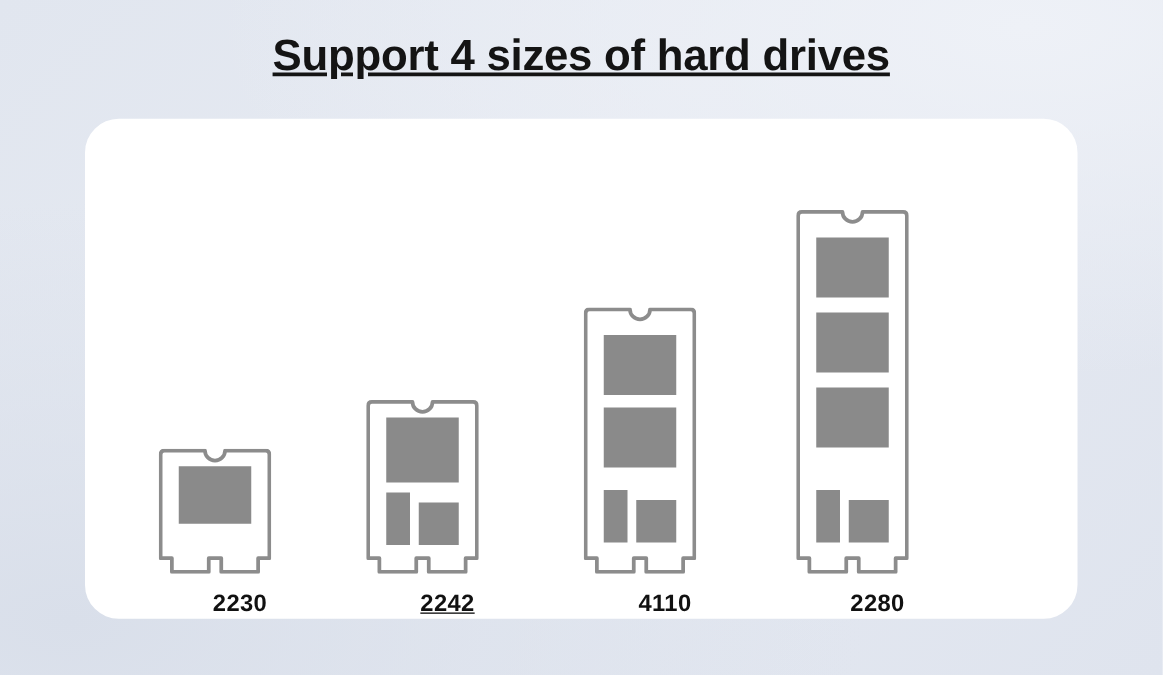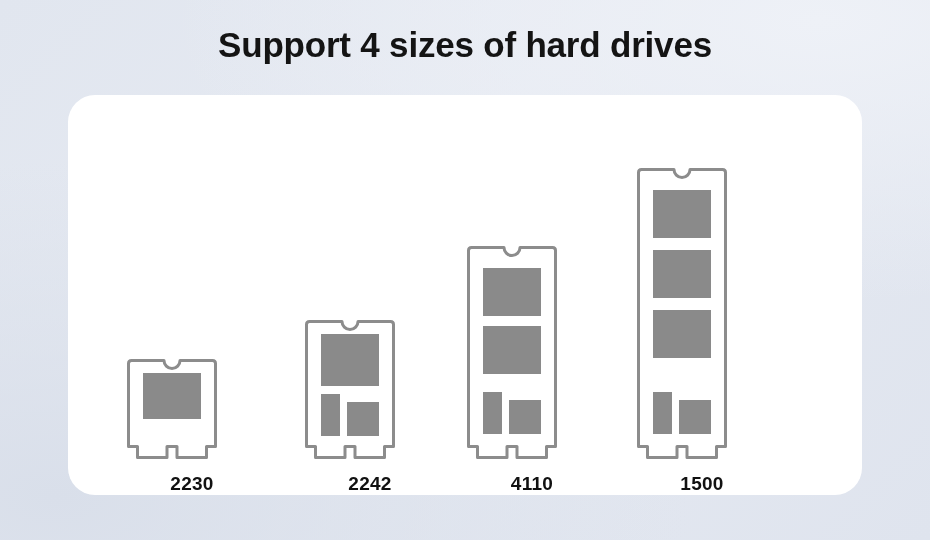--- a/index.html
+++ b/index.html
@@ -26,20 +26,21 @@
     position: absolute;
     top: 24px;
     left: 0;
     width: 930px;
     text-align: center;
     font-size: 35px;
     font-weight: 700;
     letter-spacing: -0.2px;
     color: #141414;
     line-height: 1.2;
+    text-decoration: underline;
   }
   .card {
     position: absolute;
     left: 68px;
     top: 95px;
     width: 794px;
     height: 400px;
     background: #ffffff;
     border-radius: 27px;
   }
@@ -70,21 +71,21 @@
   .module-label {
     margin-top: 14px;
     font-size: 19px;
     font-weight: 700;
     color: #111111;
     letter-spacing: 0.3px;
     text-align: center;
     margin-left: 40px;
   }
   .m0 { left: 42px; }
-  .m1 { left: 220px; }
+  .m1 { left: 208px; text-decoration: underline; }
   .m2 { left: 382px; }
   .m3 { left: 552px; }
 </style>
 </head>
 <body>
 
 <div class="stage">
 
   <div class="page-title">Support 4 sizes of hard drives</div>
 
@@ -130,19 +131,19 @@
         <div class="svg-wrap">
             <svg width="90" height="291" viewBox="0 0 90 291">
               <path d="M 4.5 1.5 L 37 1.5 A 8 8 0 0 0 53 1.5 L 85.5 1.5 Q 88.5 1.5 88.5 4.5 L 88.5 278.5 L 79.5 278.5 L 79.5 289.5 L 50 289.5 L 50 278.5 L 40 278.5 L 40 289.5 L 10.5 289.5 L 10.5 278.5 L 1.5 278.5 L 1.5 4.5 Q 1.5 1.5 4.5 1.5 Z" fill="#ffffff" stroke="#8c8c8c" stroke-width="3" stroke-linejoin="round"></path>
               <rect x="16" y="22" width="58" height="48" fill="#8a8a8a"></rect>
               <rect x="16" y="82" width="58" height="48" fill="#8a8a8a"></rect>
               <rect x="16" y="142" width="58" height="48" fill="#8a8a8a"></rect>
               <rect x="16" y="224" width="19" height="42" fill="#8a8a8a"></rect>
               <rect x="42" y="232" width="32" height="34" fill="#8a8a8a"></rect>
             </svg>
           </div>
-        <div class="module-label">1500</div>
+        <div class="module-label">2280</div>
       </div>
 
     </div>
   </div>
 
 </div>
 
 </body></html>

